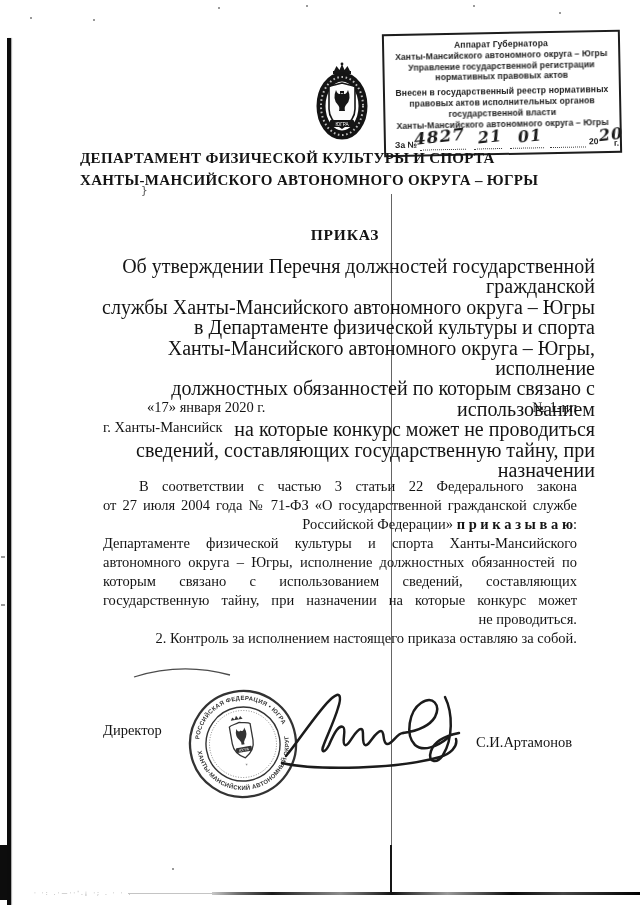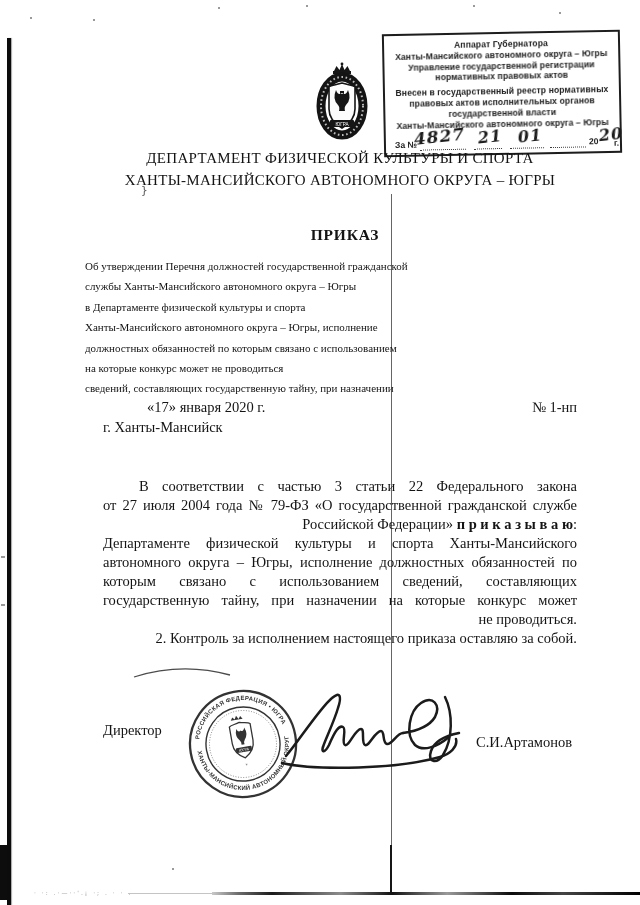--- a/index.html
+++ b/index.html
@@ -35,25 +35,25 @@
   .stamp-regrow{position:relative;margin-top:3px;height:17px;font-size:8.6px;font-weight:bold;padding-left:7px;}
   .stamp-reglabel{position:absolute;left:7px;top:6px;}
   .uline{position:absolute;border-bottom:1.5px dotted #3c3c3c;height:12px;}
   .hand{position:absolute;font-family:"DejaVu Serif",serif;font-style:italic;font-weight:bold;
     font-size:17px;color:#1c1c1c;transform:rotate(-5deg);letter-spacing:1px;filter:blur(.15px);}
   .hand-small{font-size:16px;}
   .stamp-year{position:absolute;top:6px;}
   .stamp-gsuffix{position:absolute;top:8px;}
 
   
-  .org-title{left:80px;top:147px;width:520px;text-align:center;font-weight:normal;
+  .org-title{left:80px;top:147px;width:520px;text-align:left;font-weight:bold;
     font-size:15px;line-height:22px;letter-spacing:.3px;}
   .doc-type{left:80px;top:226px;width:530px;text-align:center;font-weight:bold;
     font-size:15.5px;letter-spacing:.8px;}
-  .subject{left:85px;top:256px;width:510px;text-align:left;font-size:11px;line-height:20.4px;}
+  .subject{left:85px;top:256px;width:510px;text-align:right;font-size:20px;line-height:20.4px;}
 
   
   .meta-date{left:103px;top:399px;font-size:14.5px;margin-left:44px;}
   .meta-number{left:393px;top:399px;width:184px;text-align:right;font-size:14.5px;}
   .meta-city{left:103px;top:419px;font-size:14.5px;}
 
   
   .body-block{left:103px;top:477px;width:474px;font-size:14.5px;line-height:19px;}
   .jline{text-align:justify;text-align-last:justify;}
   .lline{text-align:right;}
@@ -144,21 +144,21 @@
   <div>на которые конкурс может не проводиться</div>
   <div>сведений, составляющих государственную тайну, при назначении</div>
 </div>
 
 <div class="abs meta-date">«17» января 2020 г.</div>
 <div class="abs meta-number">№ 1-нп</div>
 <div class="abs meta-city">г. Ханты-Мансийск</div>
 
 <div class="abs body-block">
   <div class="jline indent">В соответствии с частью 3 статьи 22 Федерального закона</div>
-  <div class="jline">от 27 июля 2004 года № 79-ФЗ «О государственной гражданской службе</div>
+  <div class="jline">от 27 июля 2004 года № 71-ФЗ «О государственной гражданской службе</div>
   <div class="lline">
     <span>Российской Федерации» </span><span class="keyword">п р и к а з ы в а ю</span><span>:</span>
   </div>
   <div class="jline">Департаменте физической культуры и спорта Ханты-Мансийского</div>
   <div class="jline">автономного округа – Югры, исполнение должностных обязанностей по</div>
   <div class="jline">которым связано с использованием сведений, составляющих</div>
   <div class="jline">государственную тайну, при назначении на которые конкурс может</div>
   <div class="lline">не проводиться.</div>
   <div class="lline indent">2. Контроль за исполнением настоящего приказа оставляю за собой.</div>
 </div>

